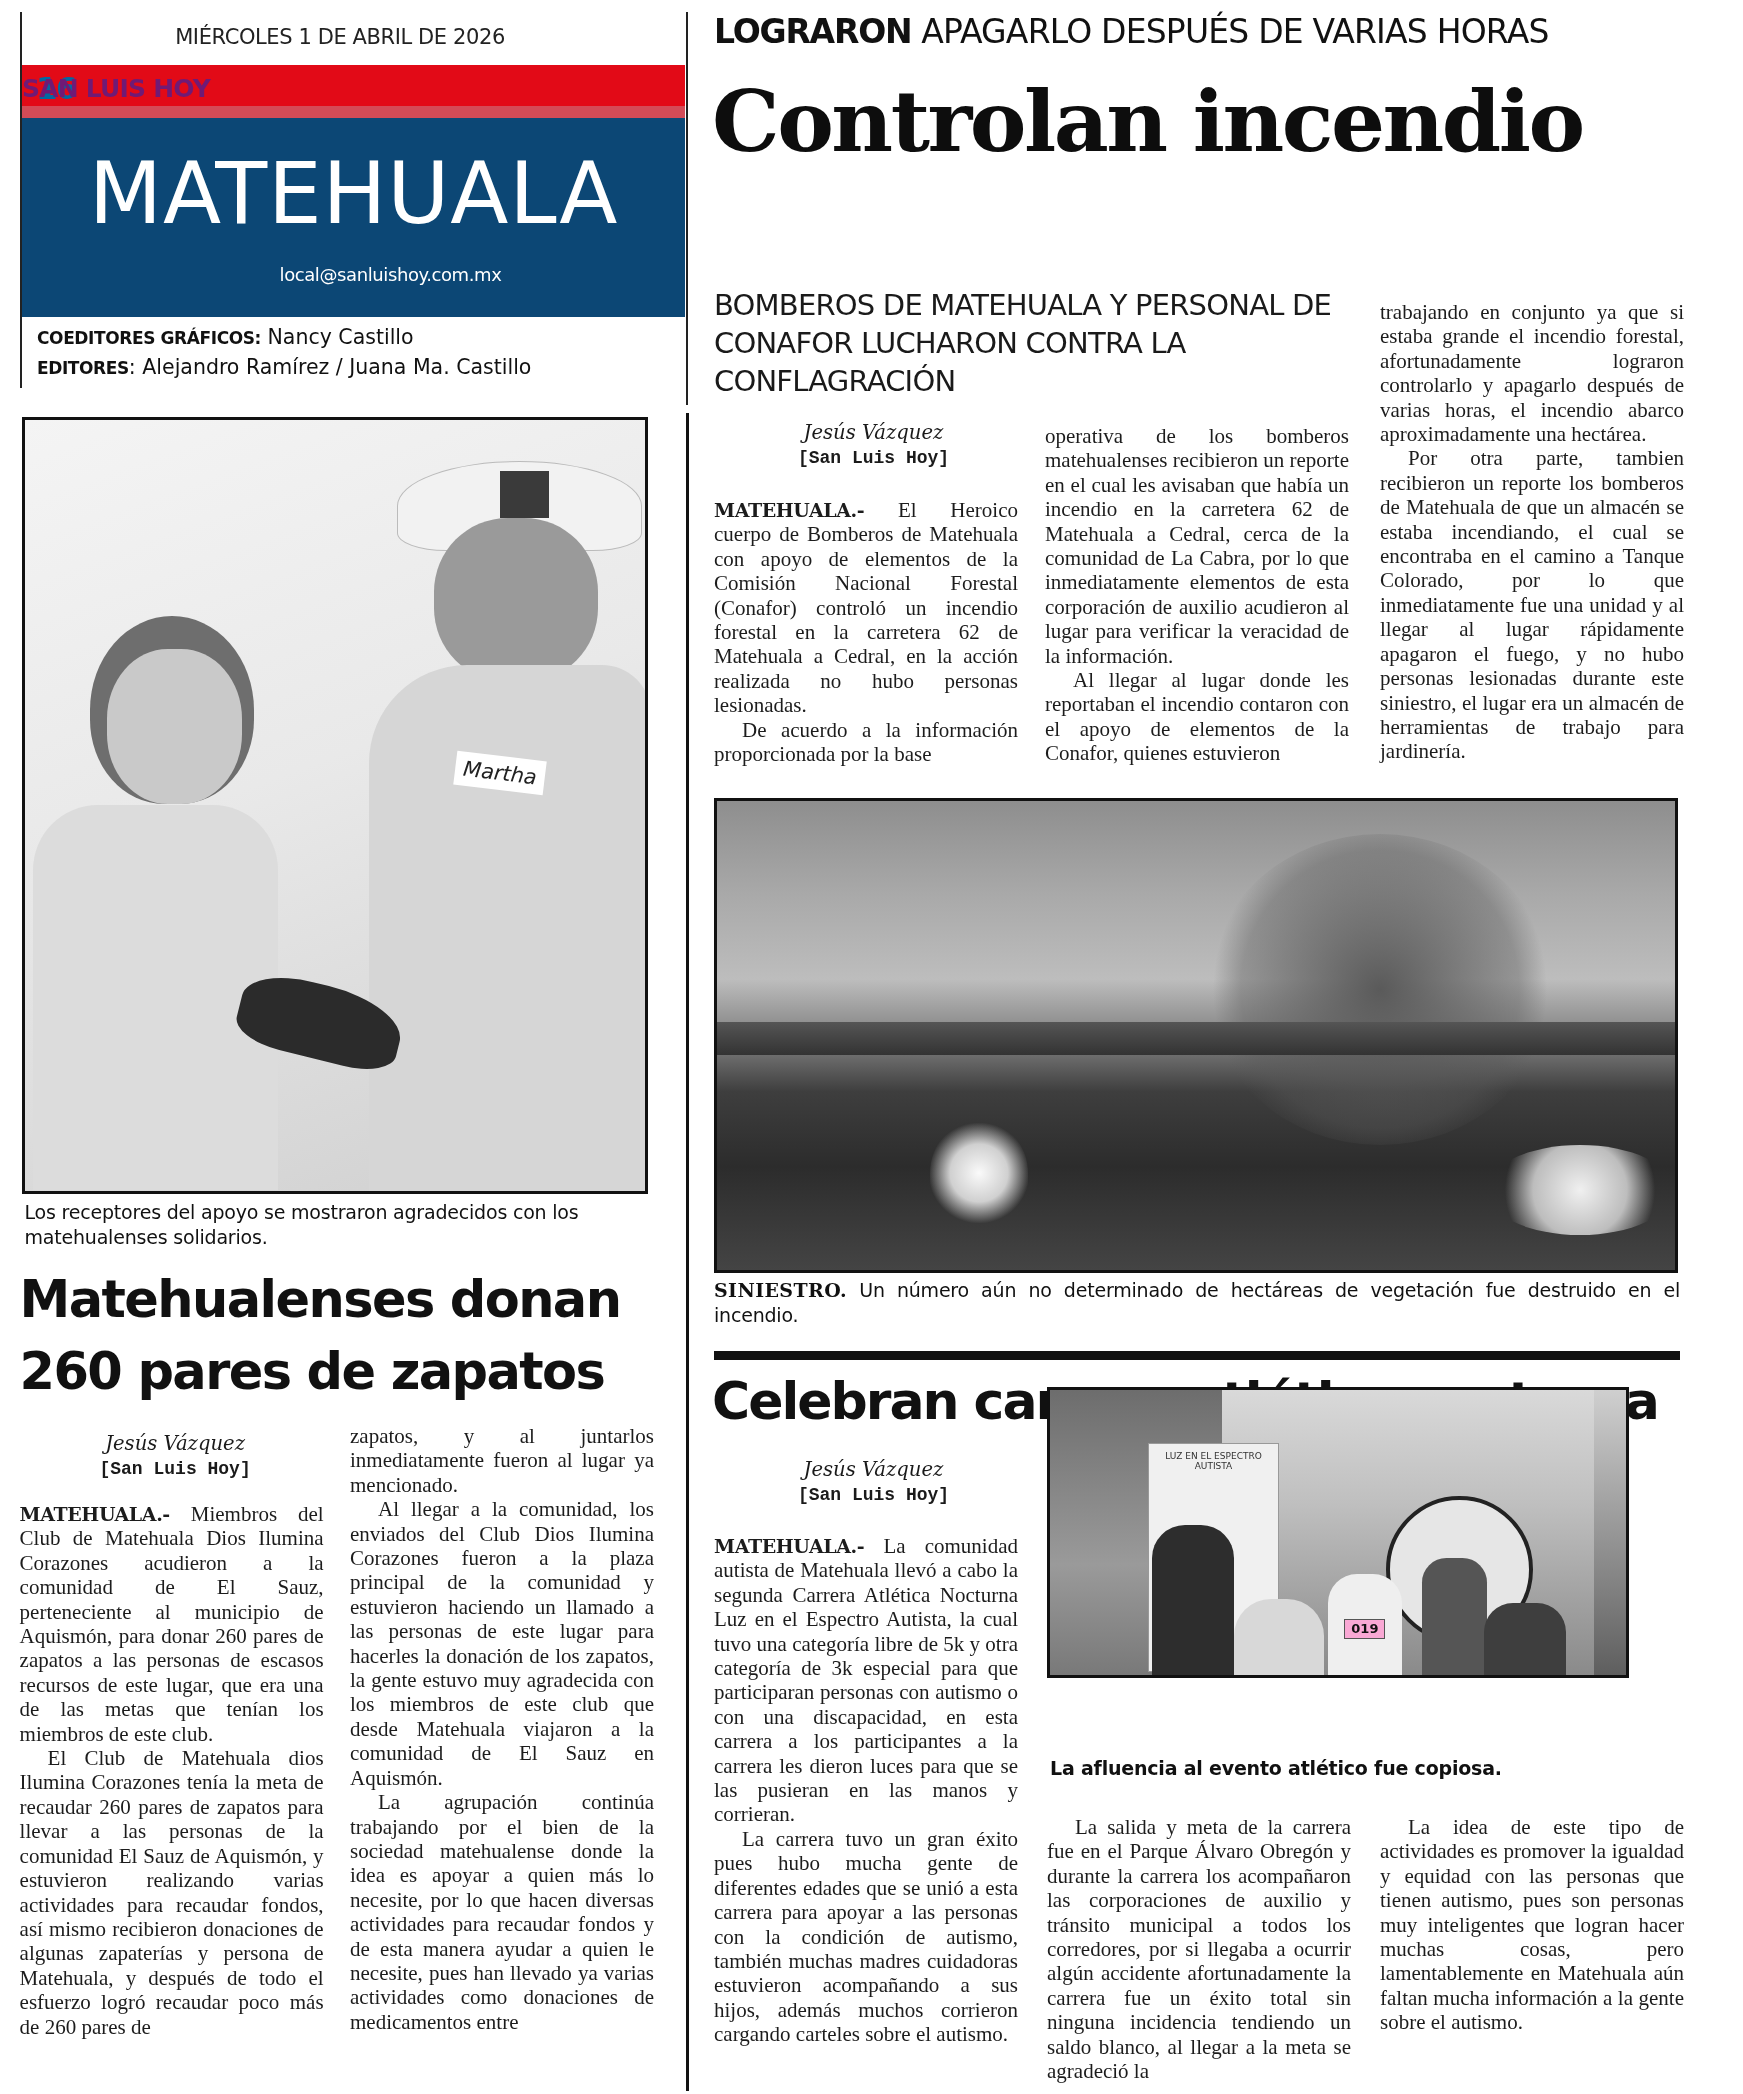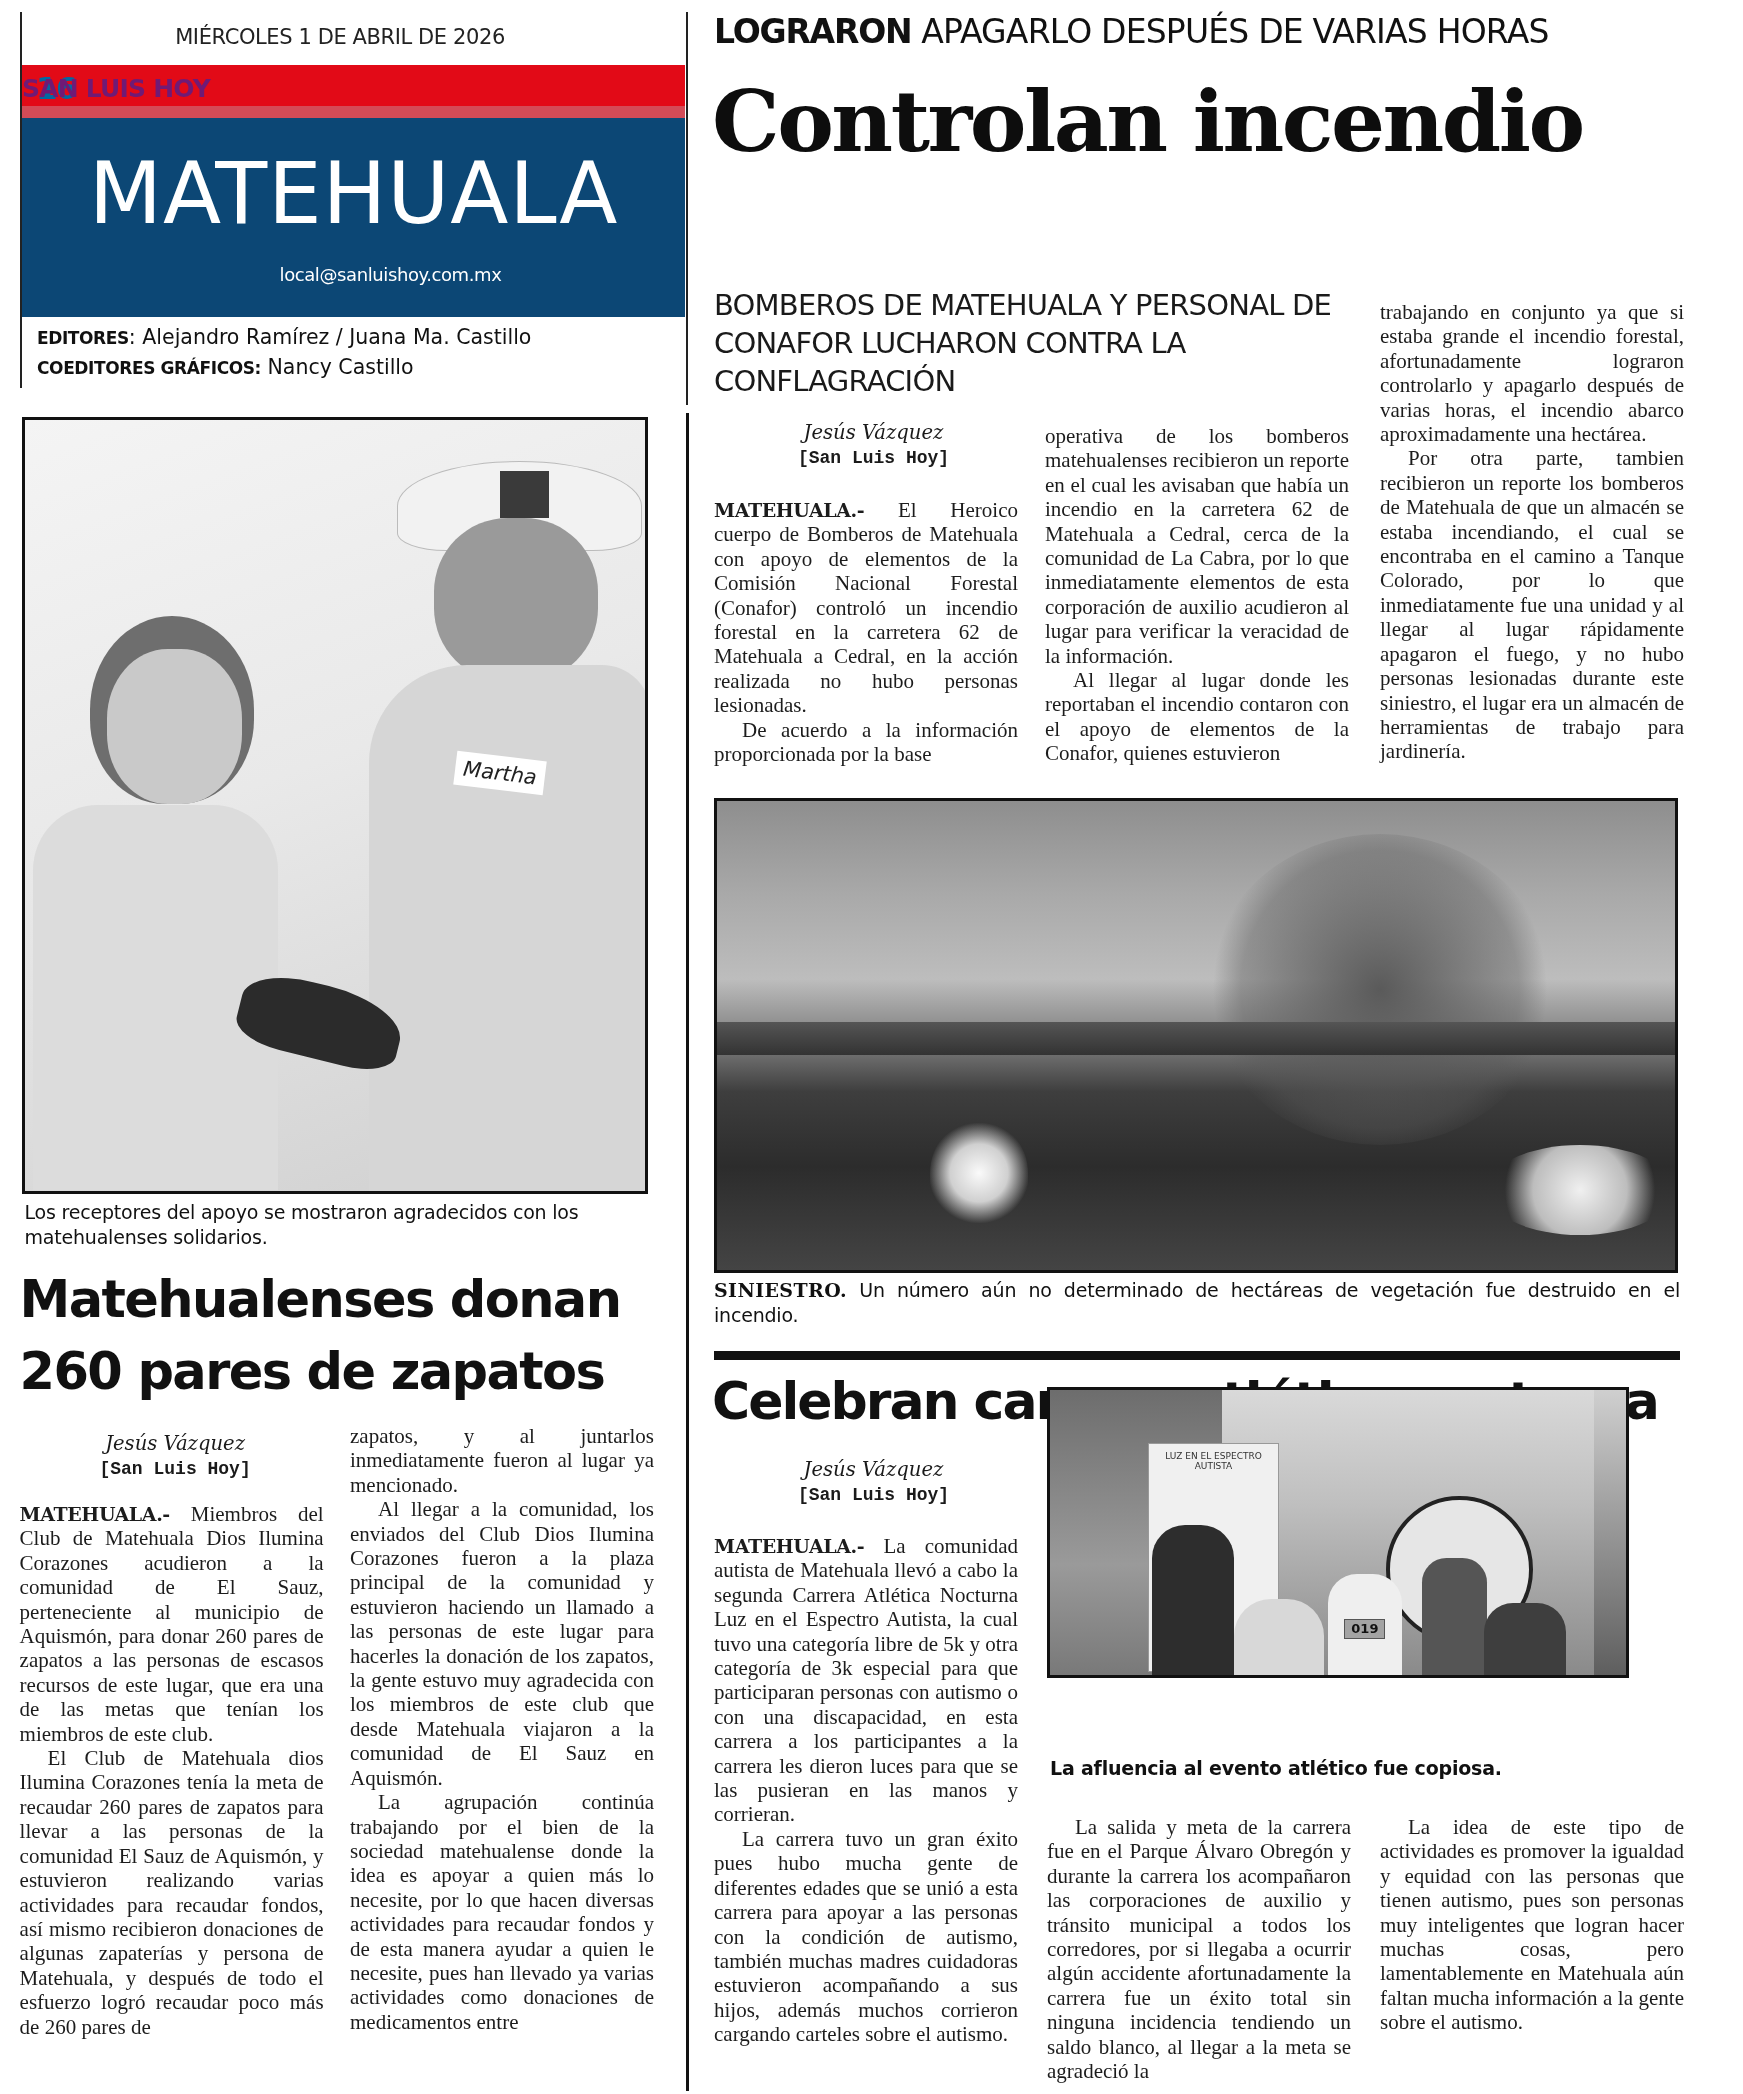--- a/index.html
+++ b/index.html
@@ -85,24 +85,24 @@
 <div class="abs red-band"></div>
 <div class="abs red-band-low"></div>
 <div class="abs page-num">16</div>
 <div class="abs paper-name">SAN LUIS HOY</div>
 <div class="abs blue-band"></div>
 <div class="abs section-title">MATEHUALA</div>
 <div class="abs section-email">local@sanluishoy.com.mx</div>
 
 <div class="abs credits">
   <div>
+    <b>COEDITORES GRÁFICOS:</b> <span>Nancy Castillo</span>
+  </div>
+  <div>
     <b>EDITORES</b><span>: </span><span>Alejandro Ramírez / Juana Ma. Castillo</span>
-  </div>
-  <div>
-    <b>COEDITORES GRÁFICOS:</b> <span>Nancy Castillo</span>
   </div>
 </div>
 
 <div class="abs photo photo-shoes" title="Niña recibe un par de zapatos de una voluntaria">
 
   <div class="shape" style="left:65px;top:196px;width:164px;height:188px;border-radius:50% 50% 45% 45%;background:#6e6e6e;"></div>
   <div class="shape" style="left:82px;top:229px;width:135px;height:155px;border-radius:45%;background:#c9c9c9;"></div>
   <div class="shape" style="left:8.2px;top:385px;width:245px;height:385px;border-radius:65px 65px 0 0;background:#dcdcdc;"></div>
 
   <div class="shape" style="left:372px;top:41px;width:245px;height:90px;border-radius:50% 50% 20% 20%;background:#f2f2f2;border:1.6px solid #bbb;"></div>
@@ -186,21 +186,21 @@
 
 <div class="abs photo photo-race" title="Participantes de la carrera frente a un stand de Luz en el Espectro Autista">
   <div class="shape" style="left:0;top:0;width:172px;height:291px;background:linear-gradient(180deg,#6d6d6d,#9a9a9a 60%,#777);"></div>
   <div class="shape" style="left:98px;top:53px;width:131px;height:229px;background:#f0f0f0;border:1.6px solid #999;">
     <div style="font-family:'DejaVu Sans',sans-serif;font-size:9px;text-align:center;color:#333;padding-top:6.5px;">LUZ EN EL ESPECTRO AUTISTA</div>
   </div>
   <div class="shape" style="left:336px;top:106px;width:147px;height:147px;border:4.1px solid #222;border-radius:50%;background:#e6e6e6;"></div>
   <div class="shape" style="left:102px;top:135px;width:82px;height:155px;border-radius:33px 33px 0 0;background:#2d2d2d;"></div>
   <div class="shape" style="left:184px;top:209px;width:90px;height:82px;border-radius:37px 37px 0 0;background:#d8d8d8;"></div>
   <div class="shape" style="left:278px;top:184px;width:74px;height:106px;border-radius:29px 29px 0 0;background:#efefef;">
-    <div style="position:absolute;left:16.4px;top:45px;width:41px;height:19.6px;background:#a3a3a3;border:0.8px solid #555;font-family:'DejaVu Sans',sans-serif;font-weight:bold;font-size:13px;text-align:center;line-height:18px;color:#111;">019</div>
+    <div style="position:absolute;left:16.4px;top:45px;width:41px;height:19.6px;background:#f9a8d4;border:0.8px solid #555;font-family:'DejaVu Sans',sans-serif;font-weight:bold;font-size:13px;text-align:center;line-height:18px;color:#111;">019</div>
   </div>
   <div class="shape" style="left:372px;top:168px;width:65px;height:123px;border-radius:24.5px 24.5px 0 0;background:#555;"></div>
   <div class="shape" style="left:434px;top:213px;width:82px;height:78px;border-radius:29px 29px 0 0;background:#3e3e3e;"></div>
   <div class="shape" style="left:544px;top:0;width:90px;height:291px;background:linear-gradient(180deg,#cfcfcf,#5c5c5c);"></div>
 </div>
 <div class="abs caption" style="left:1050px;top:1756px;width:630px;font-weight:bold;">La afluencia al evento atlético fue copiosa.</div>
 
 <div class="abs col" style="left:1047px;top:1815px;width:304px;">
   <p>La salida y meta de la carrera fue en el Parque Álvaro Obregón y durante la carrera los acompañaron las corporaciones de auxilio y tránsito municipal a todos los corredores, por si llegaba a ocurrir algún accidente afortunadamente la carrera fue un éxito total sin ninguna incidencia tendiendo un saldo blanco, al llegar a la meta se agradeció la</p>
 </div>

